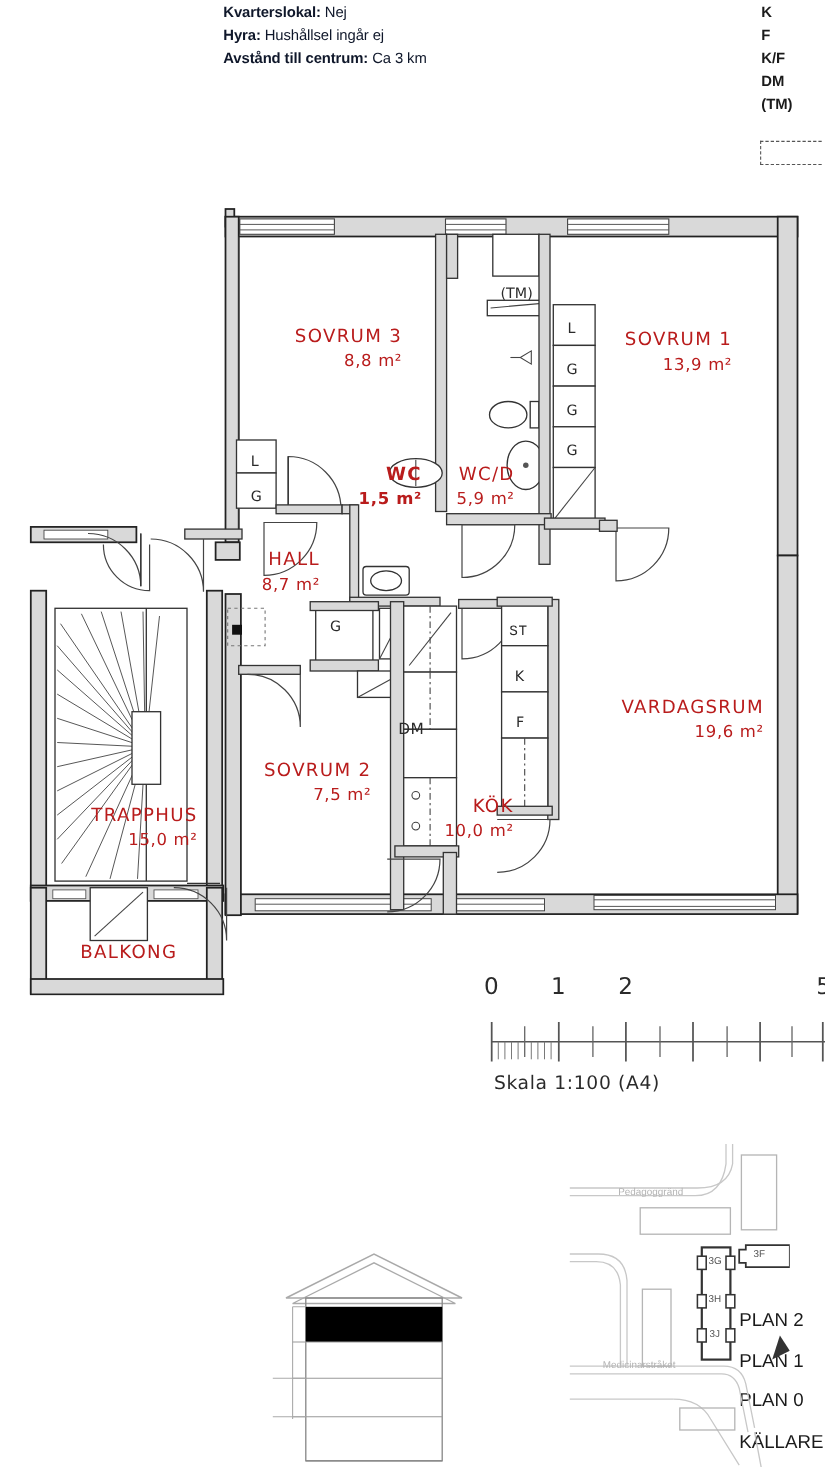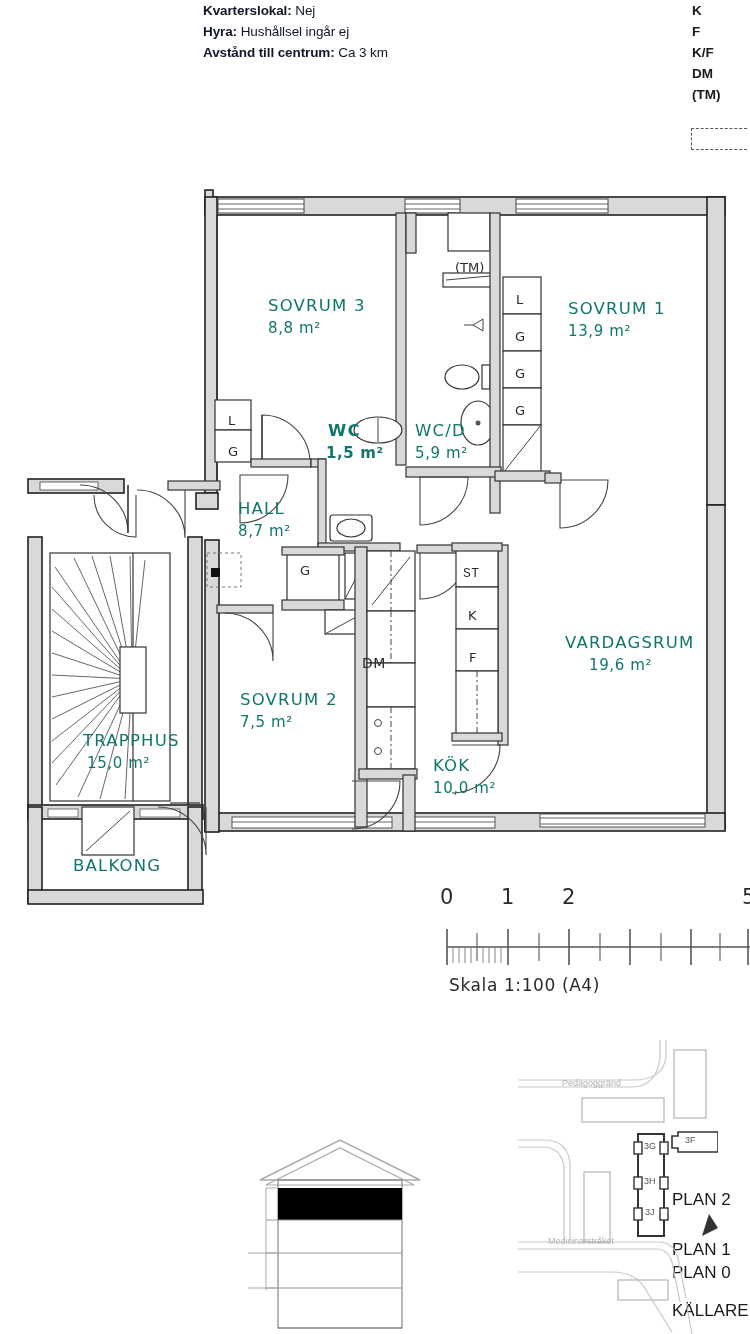--- a/index.html
+++ b/index.html
@@ -63,22 +63,22 @@
     left: 0px;
     top: 185px;
     width: 750px;
     height: 720px;
   }
 
   
   .room-label {
     position: absolute;
     font-family: "DejaVu Sans", sans-serif;
-    color: #0f766e;
-    text-align: left;
+    color: #b91c1c;
+    text-align: right;
     white-space: nowrap;
   }
   .room-name {
     font-size: 16.5px;
     letter-spacing: 1.2px;
     line-height: 22px;
   }
   .room-area {
     font-size: 15px;
     letter-spacing: 0.6px;
@@ -412,21 +412,21 @@
   <div class="room-label" style="left:238px; top:498px;">
     <div class="room-name">HALL</div>
     <div class="room-area"><span>8,7 m²</span></div>
   </div>
 
   <div class="room-label" style="left:240px; top:689px;">
     <div class="room-name">SOVRUM 2</div>
     <div class="room-area"><span>7,5 m²</span></div>
   </div>
 
-  <div class="room-label" style="left:404px; top:755px;margin-left:29px;">
+  <div class="room-label" style="left:404px; top:722px;">
     <div class="room-name">KÖK</div>
     <div class="room-area"><span>10,0 m²</span></div>
   </div>
 
   <div class="room-label" style="left:565px; top:632px;">
     <div class="room-name">VARDAGSRUM</div>
     <div class="room-area" style="margin-left:24px;"><span>19,6 m²</span></div>
   </div>
 
   <div class="room-label" style="left:83px; top:730px;">
@@ -506,21 +506,21 @@
       <rect x="38" y="60" width="124" height="32" fill="#000"></rect>
 
       <line x1="26" y1="92" x2="162" y2="92" stroke="#999" stroke-width="1"></line>
       <line x1="26" y1="125" x2="162" y2="125" stroke="#999" stroke-width="1"></line>
       <line x1="8" y1="125" x2="38" y2="125" stroke="#aaa" stroke-width="1"></line>
       <line x1="26" y1="160" x2="162" y2="160" stroke="#999" stroke-width="1"></line>
       <line x1="8" y1="160" x2="38" y2="160" stroke="#aaa" stroke-width="1"></line>
       <line x1="38" y1="200" x2="162" y2="200" stroke="#888" stroke-width="1.2"></line>
     </svg>
     <div class="plan-level" style="top:62px;">PLAN 2</div>
-    <div class="plan-level" style="top:112px;text-align:right;">PLAN 1</div>
+    <div class="plan-level" style="top:100px;text-align:right;">PLAN 1</div>
     <div class="plan-level" style="top:135px;">PLAN 0</div>
     <div class="plan-level" style="top:173px;">KÄLLARE</div>
   </div>
 
   <div id="sitemap-wrap">
     <svg width="202" height="294">
       <g stroke="#c8c8c8" stroke-width="1.2" fill="none">
 
         <path d="M 2,40 L 118,40 Q 146,40 150,18 L 150,0"></path>
         <path d="M 2,47 L 116,47 Q 140,47 144,18 L 144,0"></path>

